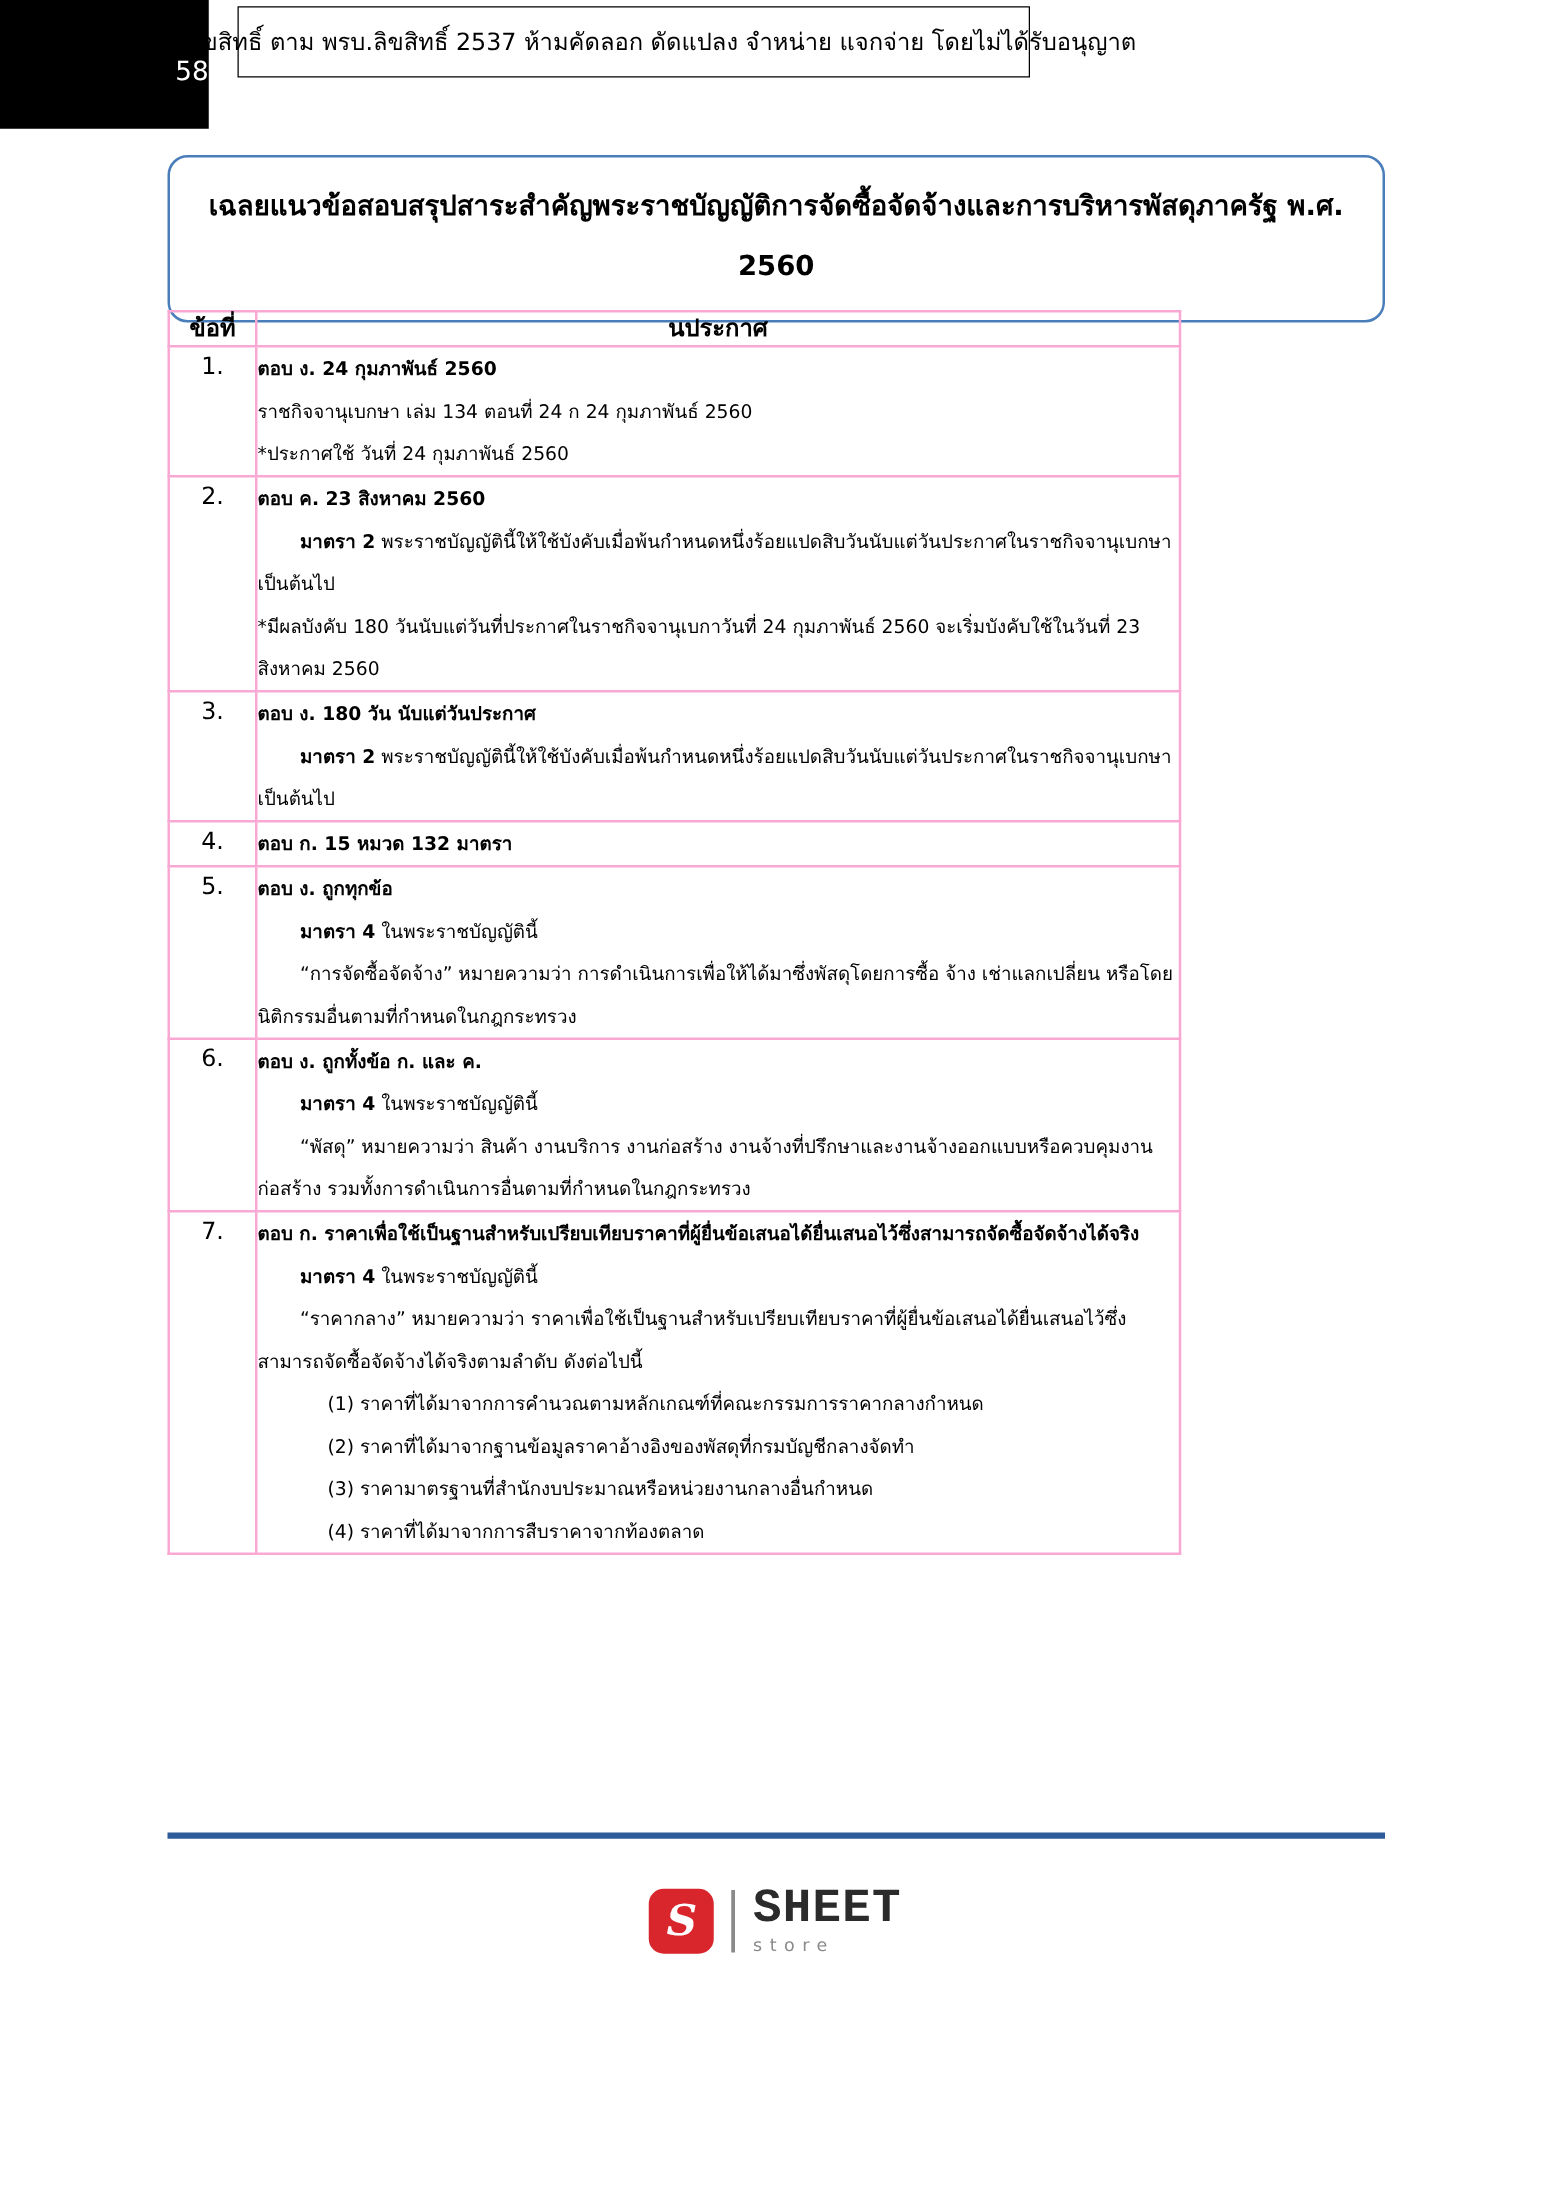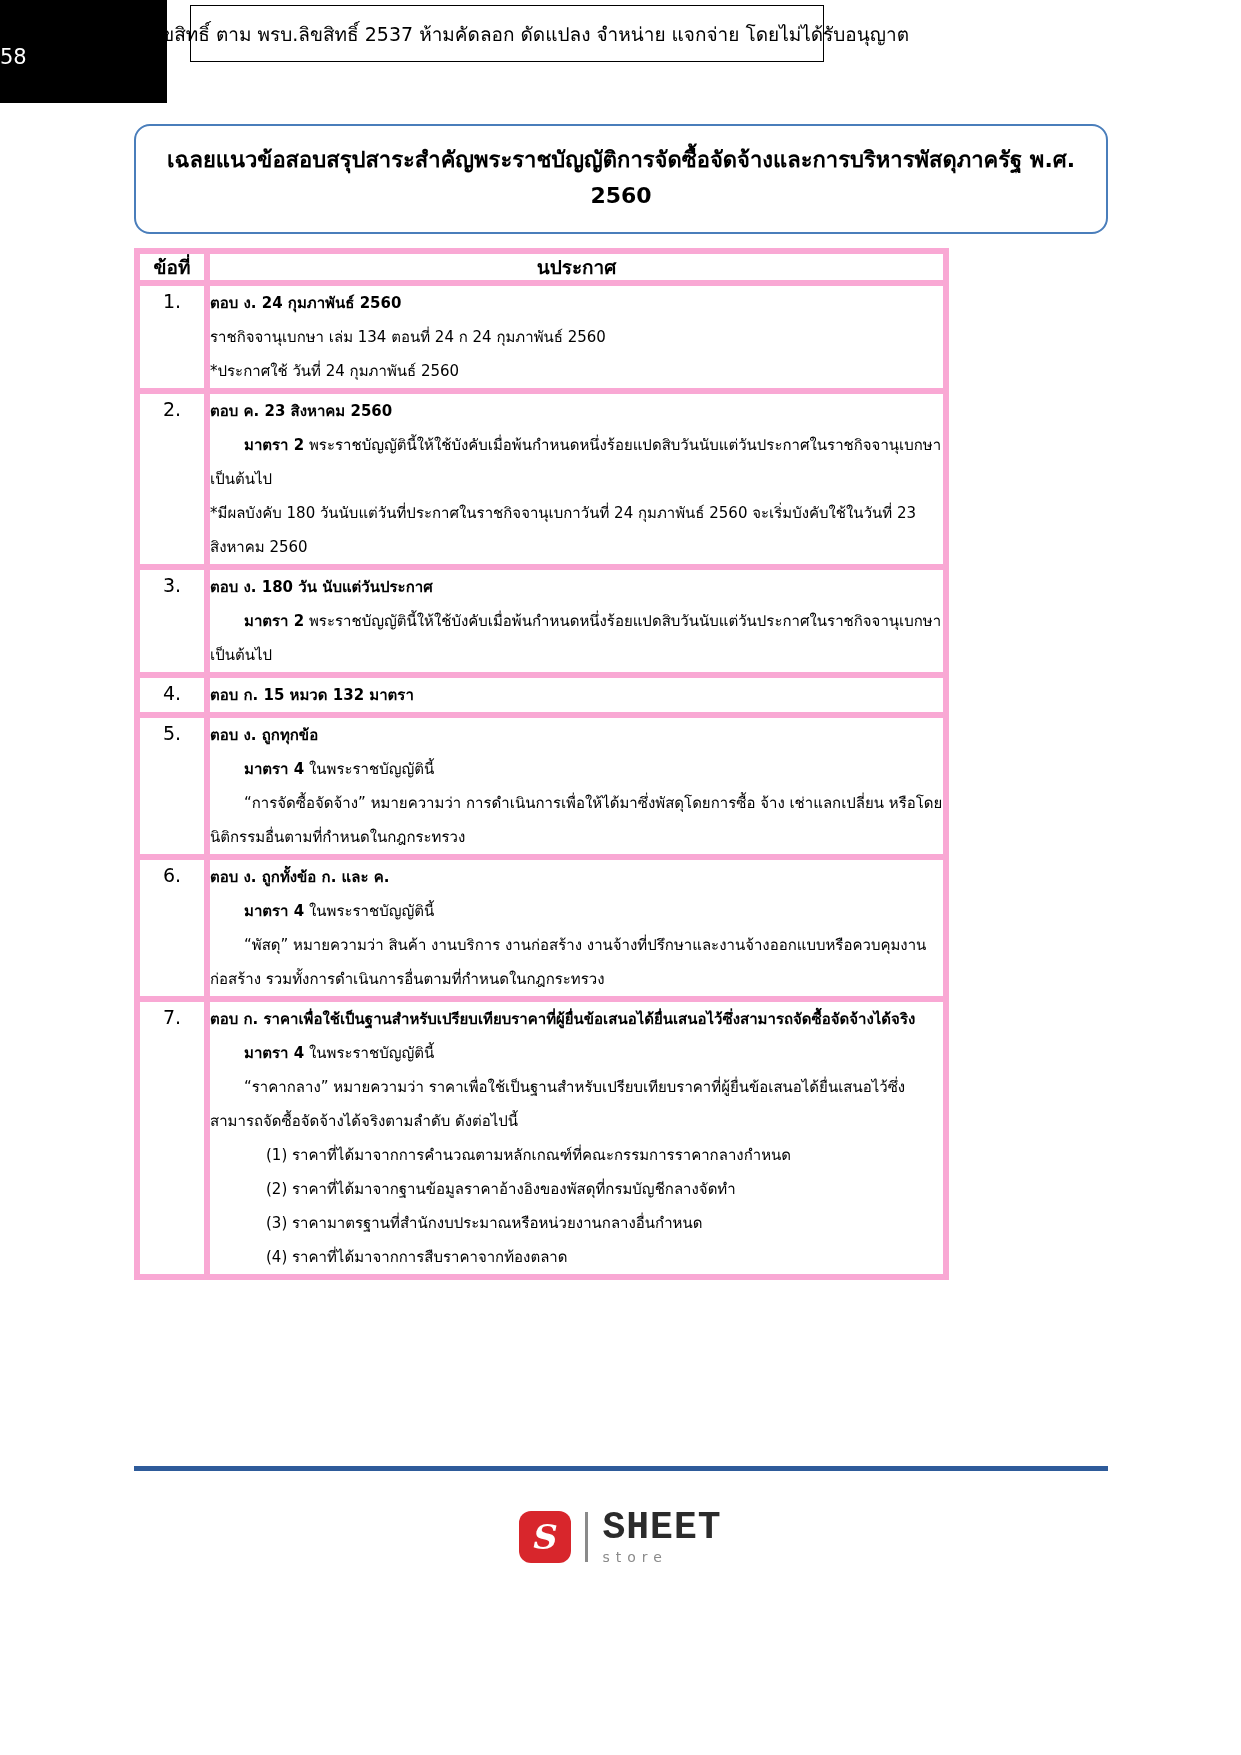--- a/index.html
+++ b/index.html
@@ -30,21 +30,21 @@
     top: 0;
     width: 167px;
     height: 103px;
     background: #000000;
   }
   .page-number {
     position: absolute;
     left: 0;
     top: 45px;
     width: 167px;
-    text-align: left;
+    text-align: right;
     color: #ffffff;
     font-size: 21px;
     line-height: 24px;
   }
   .header-copyright-box {
     position: absolute;
     left: 190px;
     top: 5px;
     width: 634px;
     height: 57px;
@@ -68,35 +68,35 @@
     width: 974px;
     box-sizing: border-box;
     border: 2.5px solid #4a7ebb;
     border-radius: 16px;
     padding: 16px 26px 18px 26px;
     text-align: center;
   }
   .title-text {
     font-size: 22px;
     font-weight: bold;
-    line-height: 36px;
+    line-height: 48px;
     display: block;
   }
 
   
   .answer-table {
     position: absolute;
     left: 134px;
     top: 248px;
     width: 809px;
     border-collapse: collapse;
     table-layout: fixed;
   }
   .answer-table td, .answer-table th {
-    border: 6px solid #f9a8d4;
+    border: 2px solid #f9a8d4;
     vertical-align: top;
     padding: 0;
   }
   .col-no { width: 70px; }
   .col-ans { width: 739px; }
 
   .th-cell {
     text-align: center;
     font-size: 19px;
     font-weight: bold;

